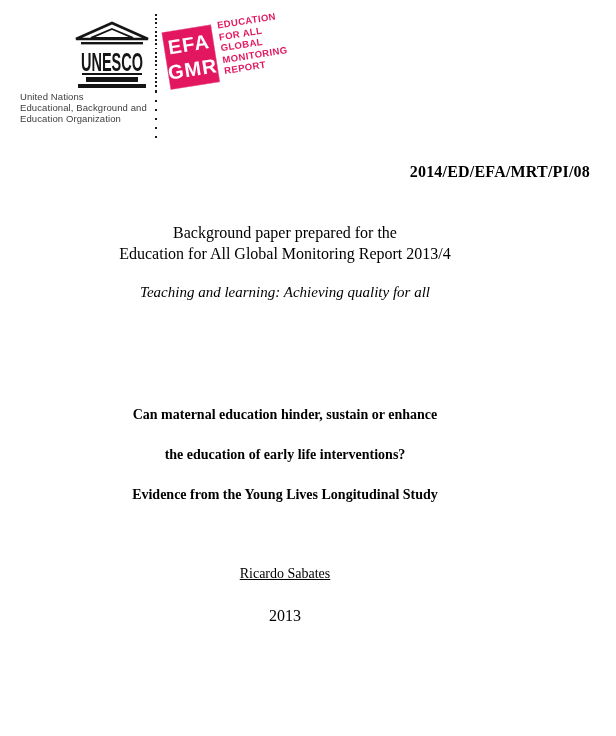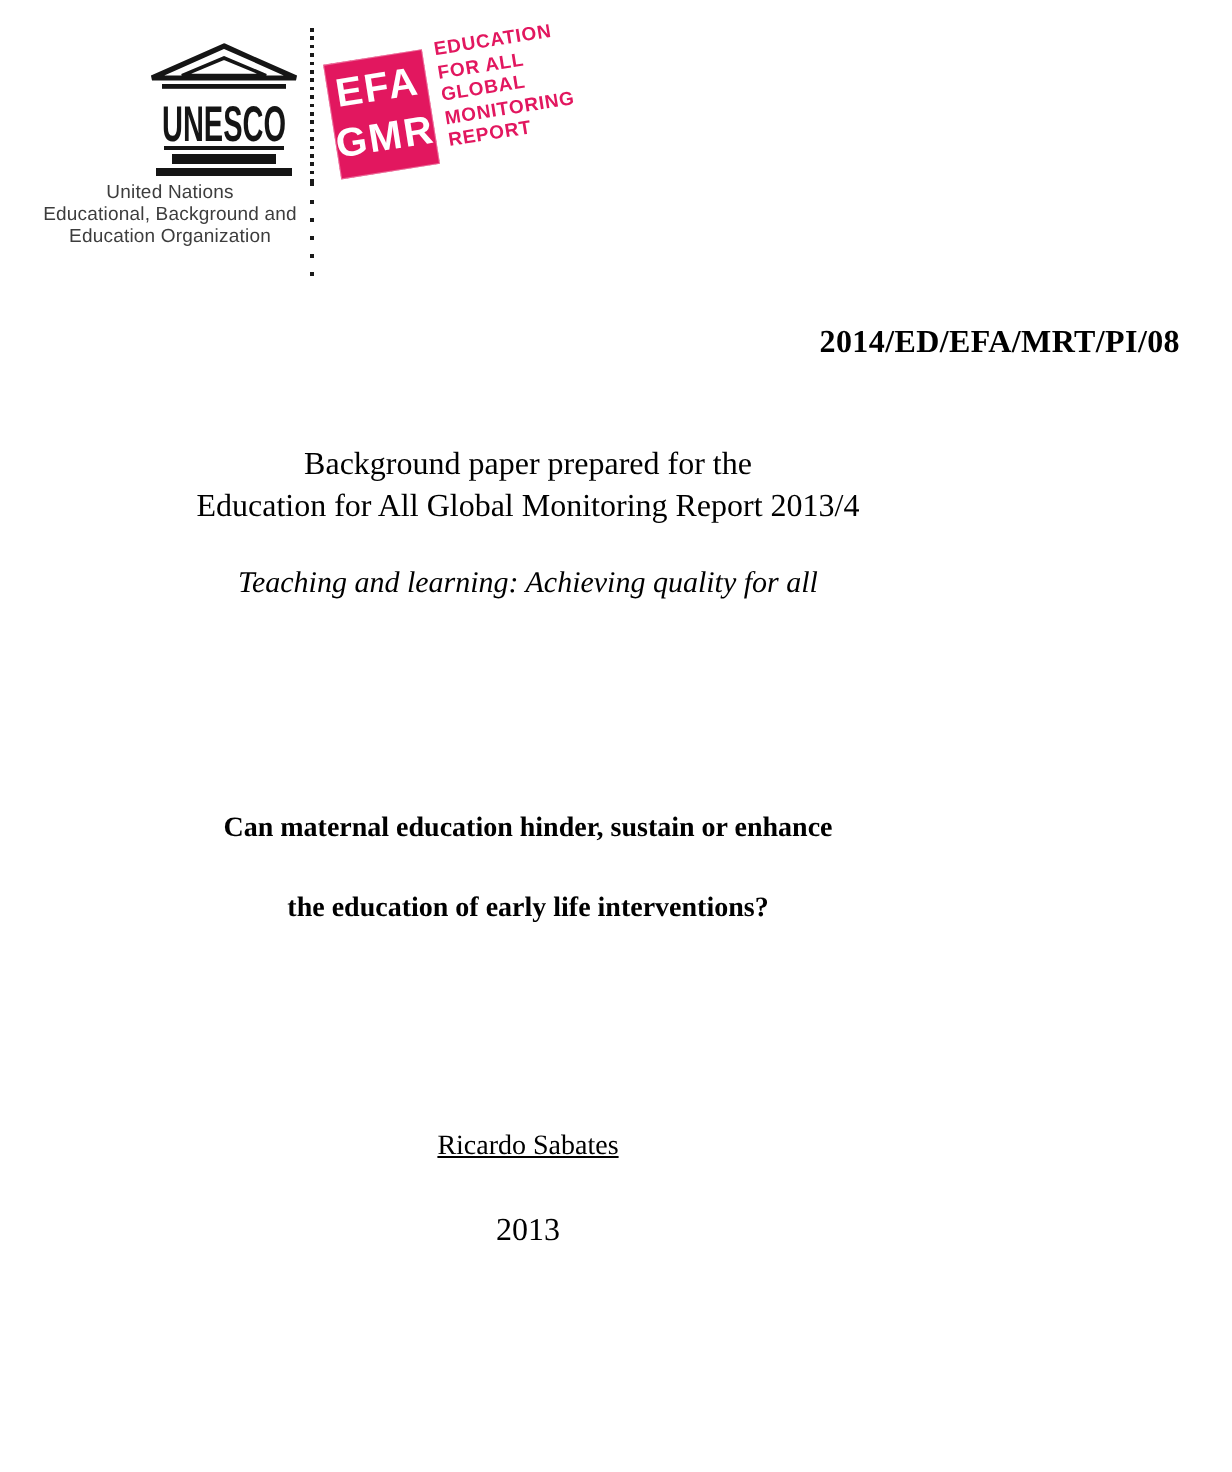--- a/index.html
+++ b/index.html
@@ -12,21 +12,21 @@
     overflow:hidden;
     font-family:"Liberation Serif", serif;
     color:#000;
   }
 
   
   .unesco-block { position:absolute; left:20px; top:21px; width:130px; }
   .unesco-temple { display:block; margin-left:auto; margin-right:0; }
   .unesco-orgname {
     margin-top:4px;
-    text-align:center;
+    text-align:left;
     font-family:"Liberation Sans", sans-serif;
     font-size:9.5px; line-height:10.8px;
     color:#3d3d3d;
     letter-spacing:0.1px;
     white-space:nowrap;
   }
 
   
   .dotted-divider { position:absolute; left:155px; top:14px; width:2px; height:124px; }
   .dots-dense {
@@ -70,21 +70,21 @@
   
   .doc-code {
     position:absolute; top:129px; right:26px;
     font-weight:bold; font-size:16px;
     letter-spacing:0.2px;
     white-space:nowrap;
     margin-top:34px;
   }
 
   
-  .col { position:absolute; left:24px; width:480px; text-align:center; }
+  .col { position:absolute; left:45px; width:480px; text-align:center; }
 
   .header-block { top:222px; font-size:16px; line-height:21px; }
   .theme-line   { top:284px; font-style:italic; font-size:15px; }
 
   .title-block  { top:395px; font-weight:bold; font-size:14px; line-height:40px; }
 
   .author-line  { top:566px; font-size:14px;text-decoration:underline; }
   .year-line    { top:607px; font-size:16px; }
 </style>
 </head>
@@ -135,19 +135,20 @@
   <div class="col header-block">
     <div>Background paper prepared for the</div>
     <div>Education for All Global Monitoring Report 2013/4</div>
   </div>
 
   <div class="col theme-line">Teaching and learning: Achieving quality for all</div>
 
   <div class="col title-block">
     <div>Can maternal education hinder, sustain or enhance</div>
     <div>the education of early life interventions?</div>
+    <div>Evidence from the Young Lives Longitudinal Study</div>
   </div>
 
   <div class="col author-line">Ricardo Sabates</div>
 
   <div class="col year-line">2013</div>
 
 </div>
 
 </body></html>

